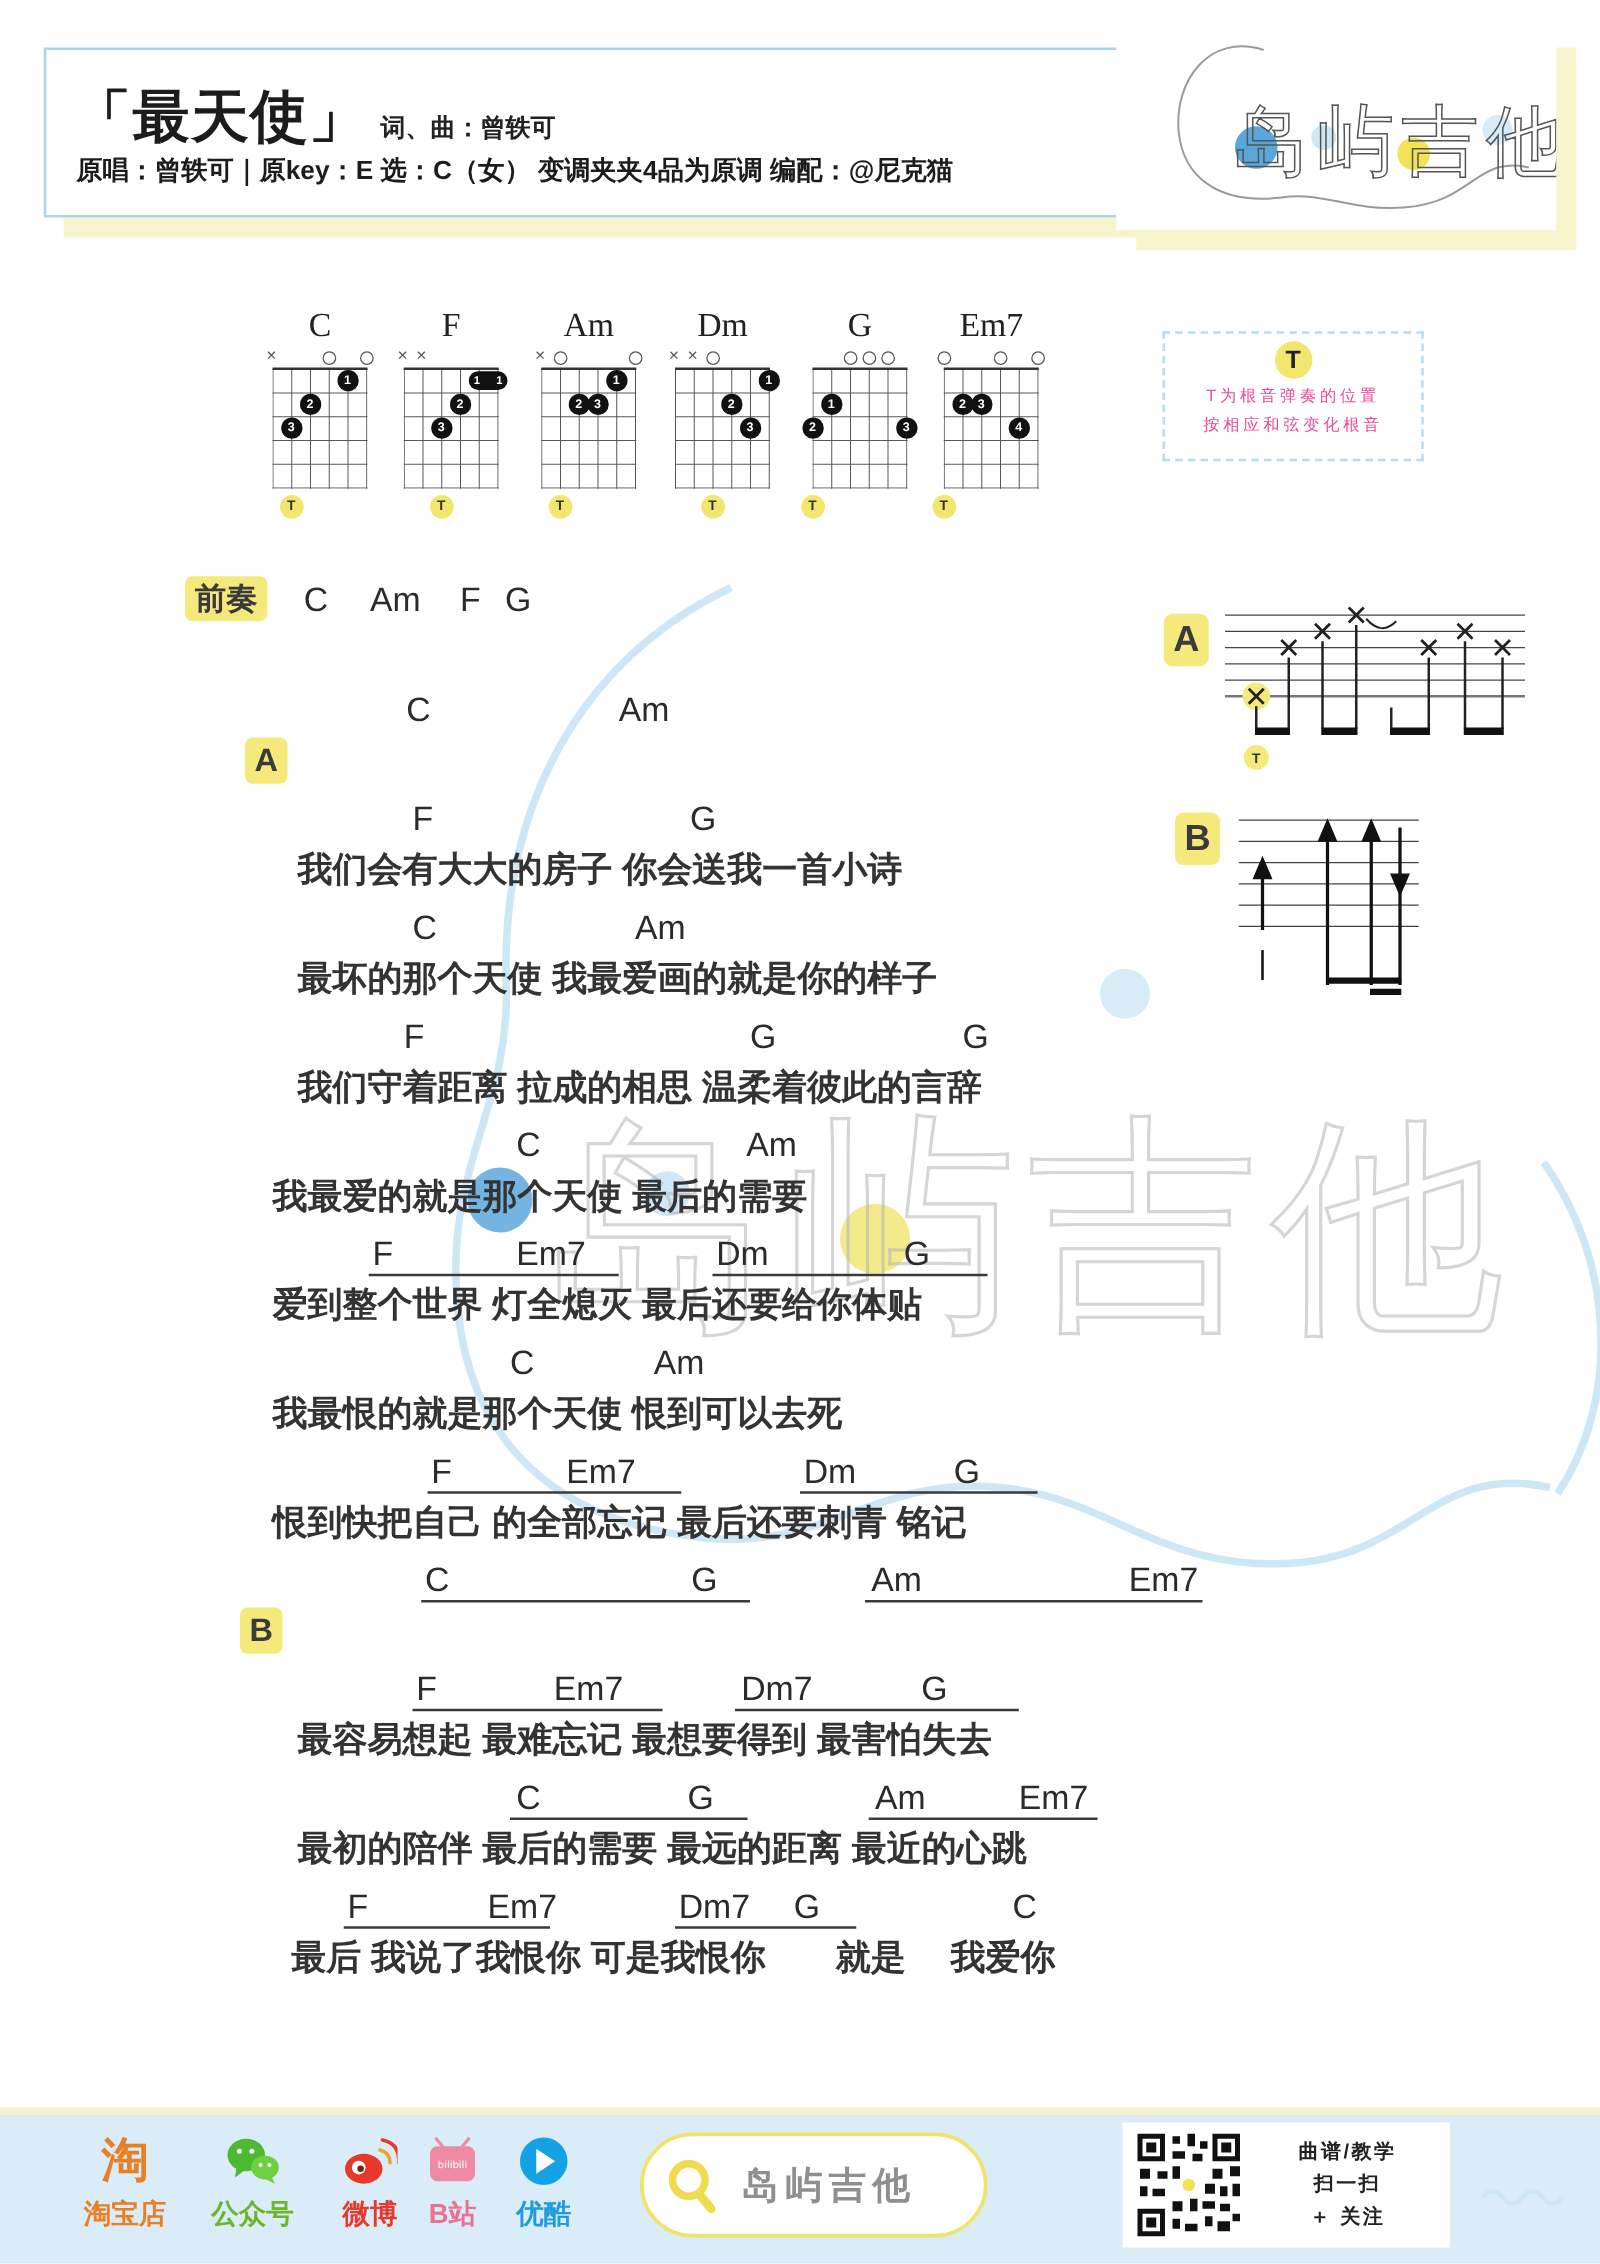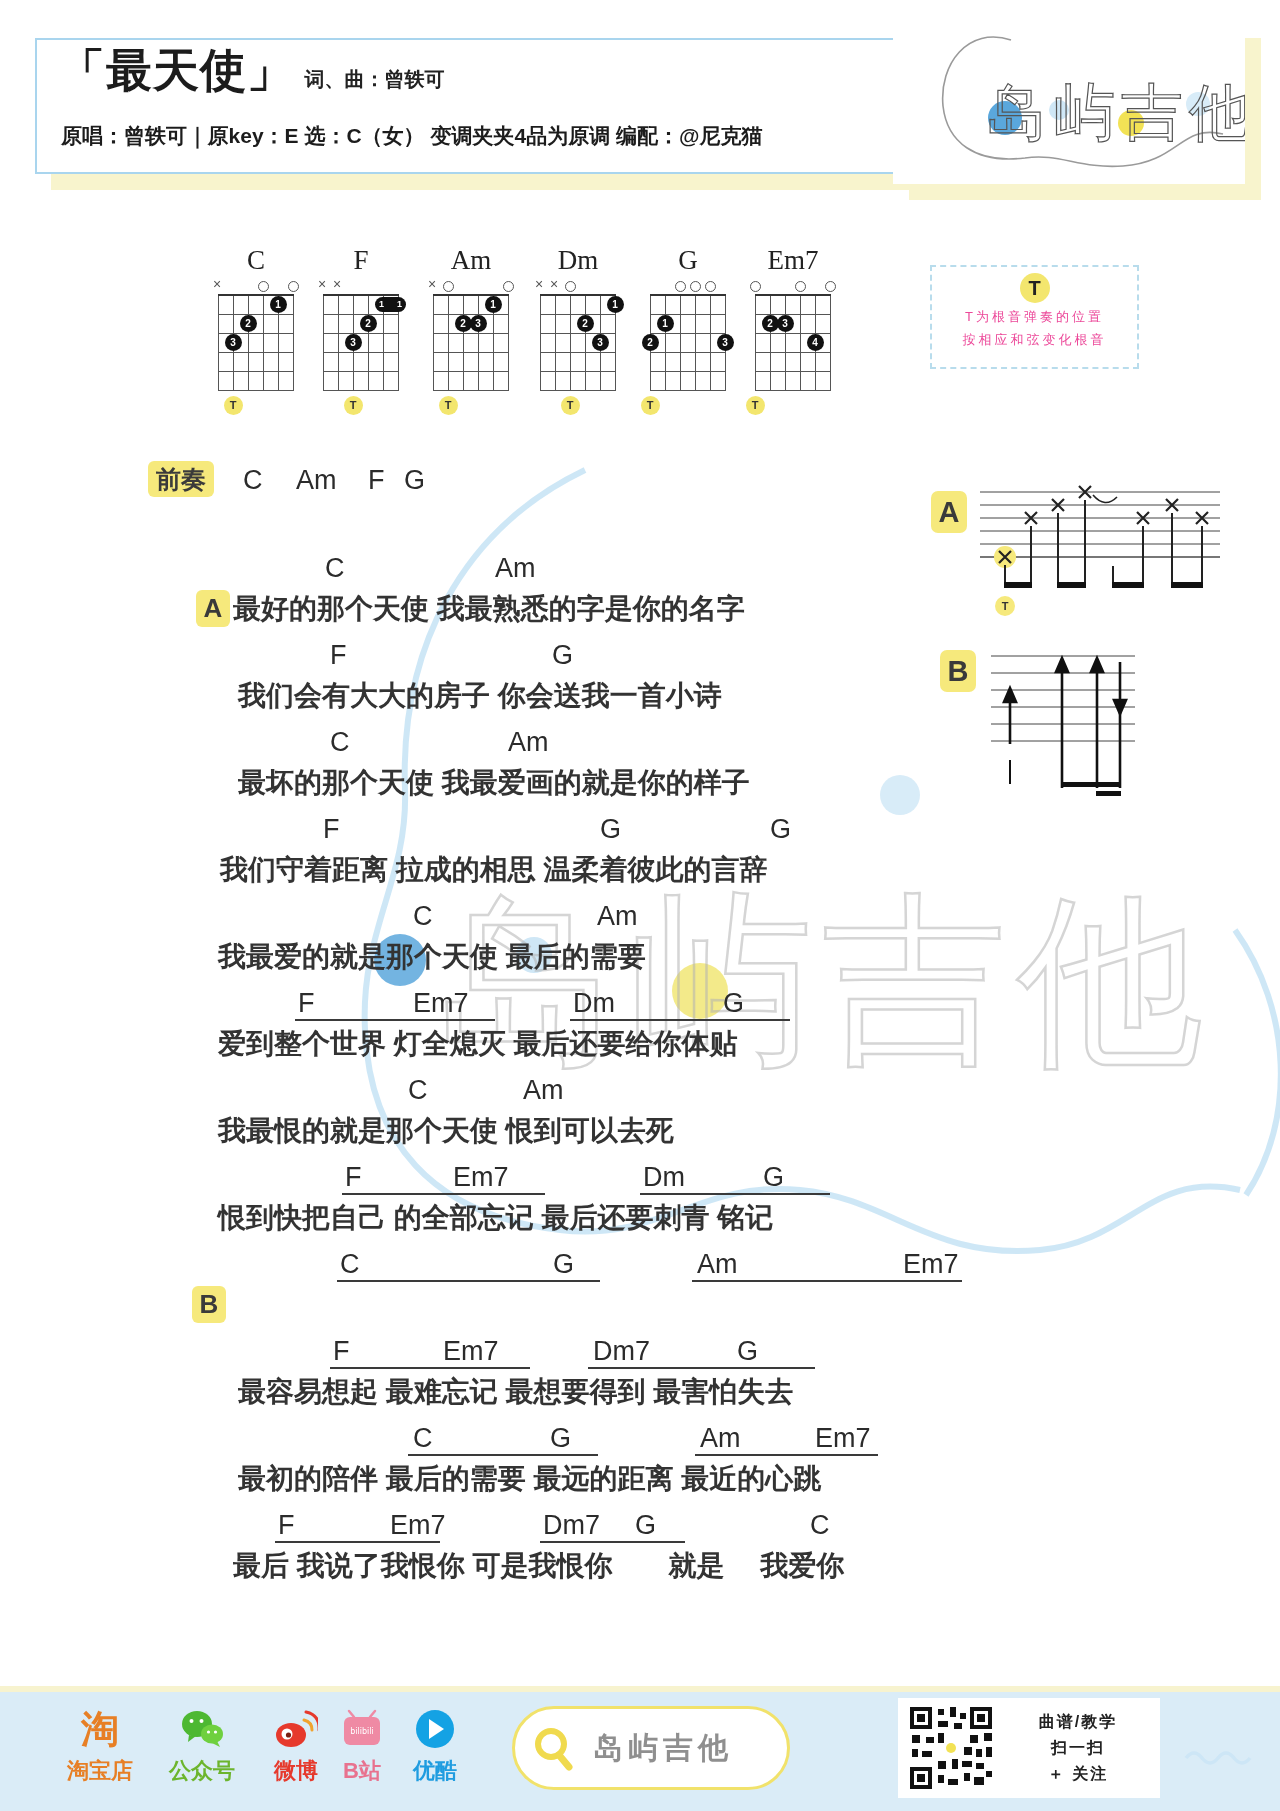--- a/index.html
+++ b/index.html
@@ -4,21 +4,21 @@
 <style>
   html,body{margin:0;padding:0;background:#fff;}
   .page{position:relative;width:1280px;height:1811px;background:#fff;overflow:hidden;
         font-family:"Liberation Sans","DejaVu Sans",sans-serif;color:#333;}
   svg{display:block;}
   
   .watermark{position:absolute;left:0;top:0;z-index:0;pointer-events:none;}
   
   .header-card{position:absolute;left:35px;top:38px;width:1048px;height:132px;background:#fff;
       border:2px solid #a9d5ee;box-shadow:16px 16px 0 0 #f8f4cd;z-index:2;}
-  .title-row{position:absolute;left:22px;top:0;white-space:nowrap;}
+  .title-row{position:absolute;left:22px;top:23px;white-space:nowrap;}
   .page-title{font-size:46px;font-weight:bold;color:#1c1c1c;letter-spacing:1px;}
   .credit{font-size:20px;font-weight:600;color:#222;margin-left:6px;}
   .meta{position:absolute;left:24px;top:82px;font-size:21px;font-weight:700;color:#1c1c1c;white-space:nowrap;}
   .logo-card{position:absolute;left:893px;top:22px;width:352px;height:162px;background:#fff;
       box-shadow:16px 16px 0 0 #f8f4cd;z-index:3;}
   
   .cd{position:absolute;top:245px;width:76px;height:175px;z-index:2;}
   .cd-name{position:absolute;left:-12px;right:-12px;top:0;text-align:center;
       font-family:"Liberation Serif","DejaVu Serif",serif;font-size:27px;color:#222;}
   .cd-grid{position:absolute;left:0;top:50px;width:76px;height:96px;
@@ -185,31 +185,30 @@
 
   <div id="sheet">
       <div class="hl-label intro-label" style="left: 148px; top: 461px;">前奏</div>
       <div class="chord" style="left: 243px; top: 465px;">C</div>
       <div class="chord" style="left: 296px; top: 465px;">Am</div>
       <div class="chord" style="left: 368px; top: 465px;">F</div>
       <div class="chord" style="left: 404px; top: 465px;">G</div>
       <div class="chord" style="left: 325px; top: 553px;">C</div>
       <div class="chord" style="left: 495px; top: 553px;">Am</div>
       <div class="hl-label sec-label" style="left: 196px; top: 590px;">A</div>
-      <div class="lyric" style="left: 233px; top: 591px;">最好的那个天使 我最熟悉的字是你的名字</div>
       <div class="chord" style="left: 330px; top: 640px;">F</div>
       <div class="chord" style="left: 552px; top: 640px;">G</div>
       <div class="lyric" style="left: 238px; top: 678px;">我们会有大大的房子 你会送我一首小诗</div>
       <div class="chord" style="left: 330px; top: 727px;">C</div>
       <div class="chord" style="left: 508px; top: 727px;">Am</div>
       <div class="lyric" style="left: 238px; top: 765px;">最坏的那个天使 我最爱画的就是你的样子</div>
       <div class="chord" style="left: 323px; top: 814px;">F</div>
       <div class="chord" style="left: 600px; top: 814px;">G</div>
       <div class="chord" style="left: 770px; top: 814px;">G</div>
-      <div class="lyric" style="left: 220px; top: 852px;">我们守着距离 拉成的相思 温柔着彼此的言辞</div>
+      <div class="lyric" style="left: 238px; top: 852px;">我们守着距离 拉成的相思 温柔着彼此的言辞</div>
       <div class="chord" style="left: 413px; top: 901px;">C</div>
       <div class="chord" style="left: 597px; top: 901px;">Am</div>
       <div class="lyric" style="left: 218px; top: 939px;">我最爱的就是那个天使 最后的需要</div>
       <div class="chord" style="left: 298px; top: 988px;">F</div>
       <div class="chord" style="left: 413px; top: 988px;">Em7</div>
       <div class="chord" style="left: 573px; top: 988px;">Dm</div>
       <div class="chord" style="left: 723px; top: 988px;">G</div>
       <div class="bar" style="left: 295px; top: 1019px; width: 200px;"></div>
       <div class="bar" style="left: 570px; top: 1019px; width: 220px;"></div>
       <div class="lyric" style="left: 218px; top: 1026px;">爱到整个世界 灯全熄灭 最后还要给你体贴</div>

